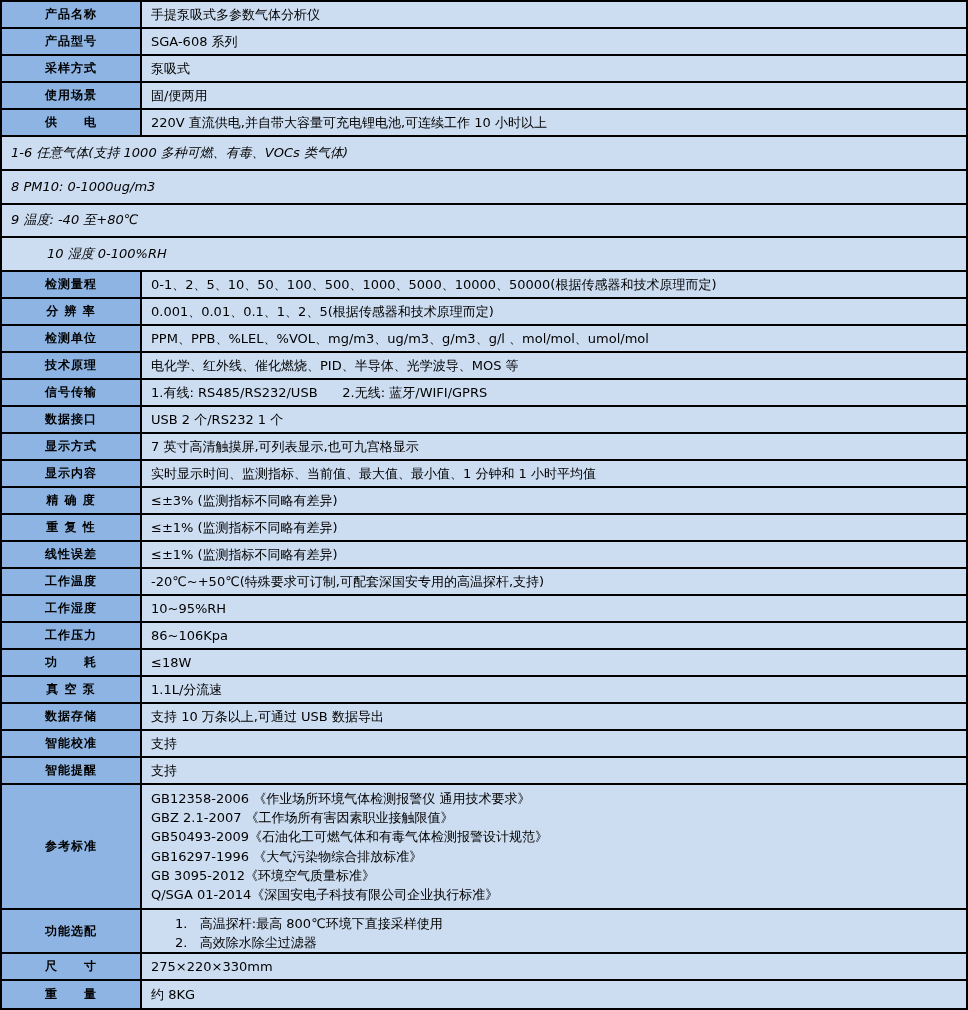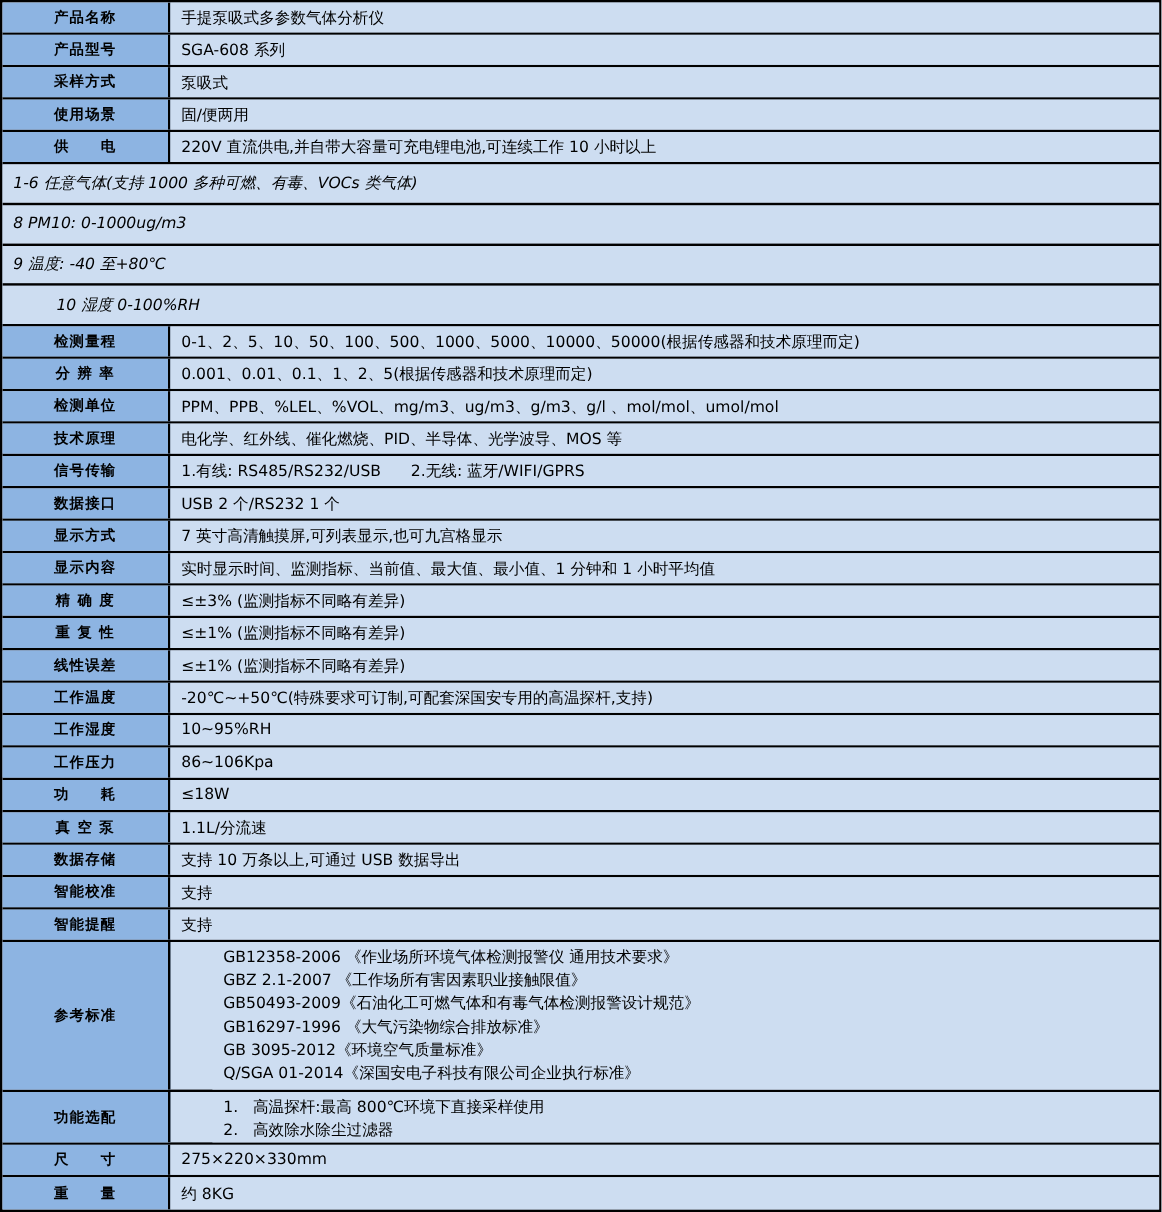--- a/index.html
+++ b/index.html
@@ -6,40 +6,40 @@
   body{font-family:"DejaVu Sans","Liberation Sans",sans-serif;color:#000;}
   .spec-table{
     width:968px;height:1010px;box-sizing:border-box;
     border:2px solid #000;background:#CDDDF1;
     display:flex;flex-direction:column;overflow:hidden;
   }
   .row{display:flex;flex:none;box-sizing:border-box;height:27px;border-bottom:2px solid #000;}
   .row:last-child{border-bottom:none;justify-content:center;}
   .row.h-monitor{height:135px;}
   .row.h-standards{height:125px;}
-  .row.h-options{height:44px;}
+  .row.h-options{height:44px;gap:24px;}
   .label-cell{
     width:140px;flex:none;box-sizing:border-box;
     background:#8DB4E2;border-right:2px solid #000;
     display:flex;align-items:center;justify-content:center;
     font-weight:bold;font-size:12px;white-space:pre;letter-spacing:1px;
   }
   .value-cell{
     flex:1;box-sizing:border-box;display:flex;align-items:center;
     padding:12px 9px;font-size:13px;white-space:pre-wrap;background:#CDDDF1;
   }
   .value-stack{flex:1;display:flex;flex-direction:column;background:#CDDDF1;font-style:italic;}
   .value-stack .subrow{
     flex:1;display:flex;align-items:center;padding:0 9px;
     border-bottom:2px solid #000;font-size:13px;white-space:pre-wrap;box-sizing:border-box;
   }
   .value-stack .subrow:last-child{border-bottom:none;margin-left:36px;}
   .value-lines{
     flex:1;display:flex;flex-direction:column;justify-content:space-around;
-    padding:4px 9px;font-size:13px;background:#CDDDF1;box-sizing:border-box;margin-left:35px;
+    padding:4px 9px;font-size:13px;background:#CDDDF1;box-sizing:border-box;
   }
   .value-lines .line{line-height:19px;white-space:pre-wrap;}
 </style>
 </head>
 <body>
 
 <div class="spec-table">
 
   <div class="row">
     <div class="label-cell">产品名称</div>

